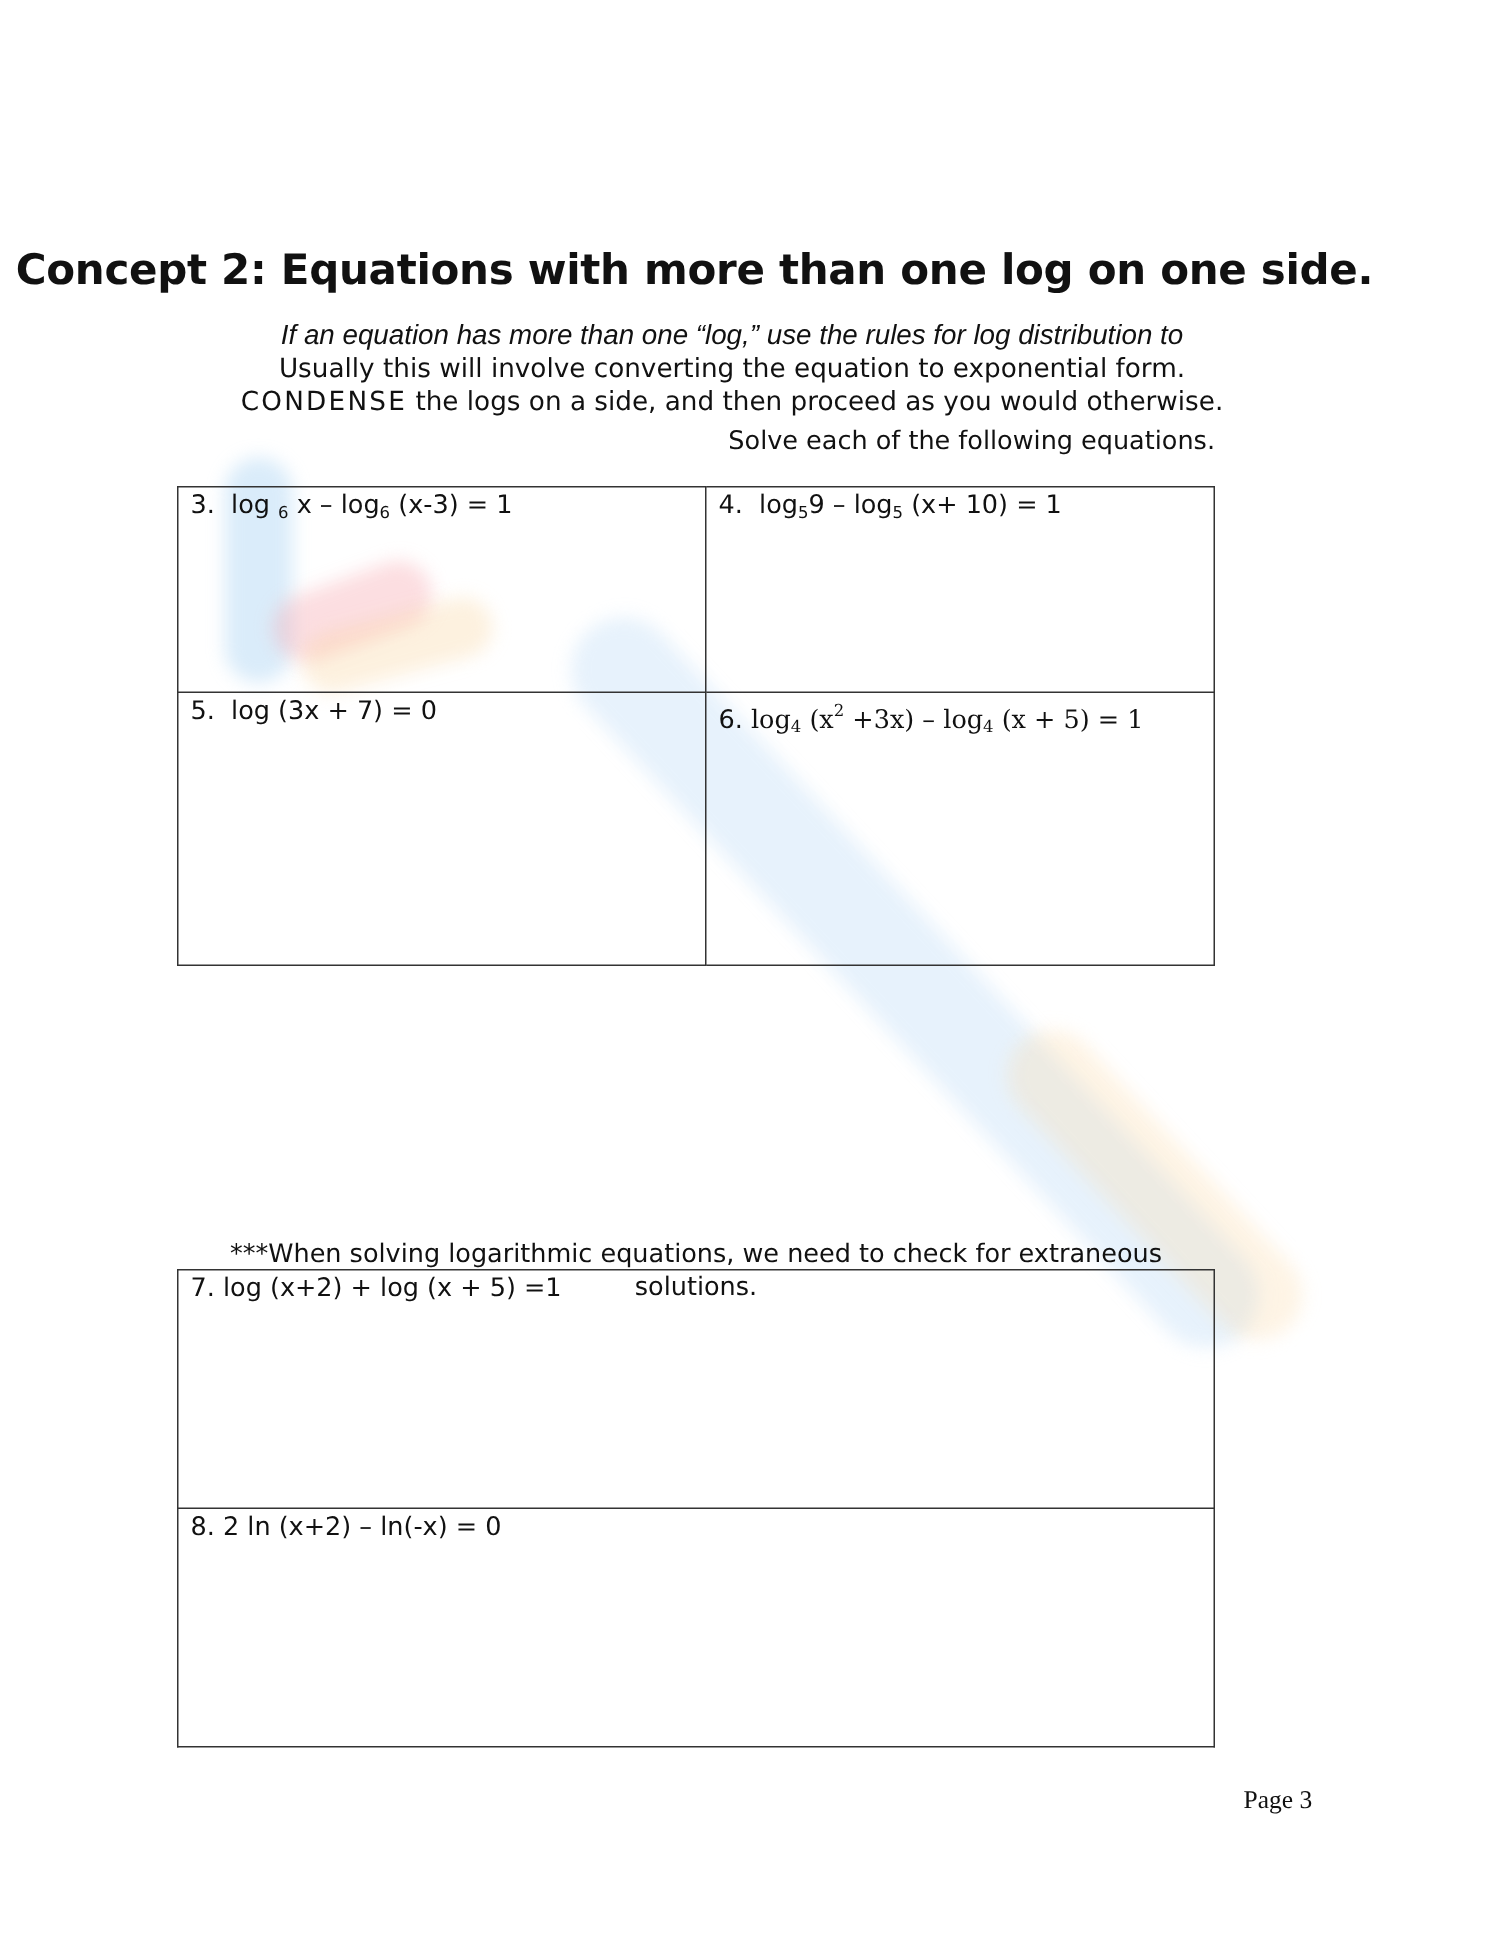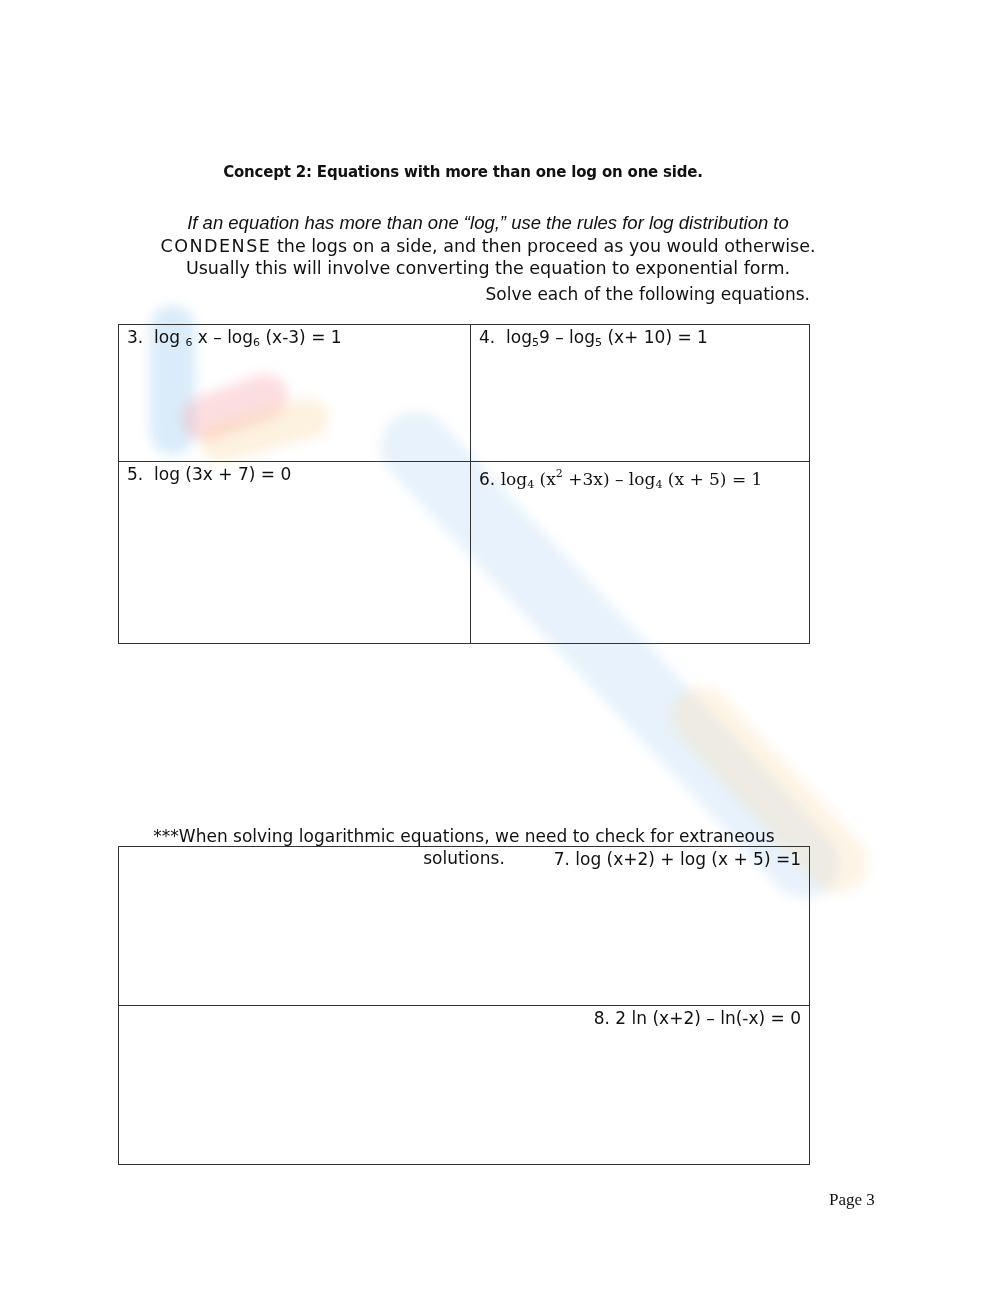--- a/index.html
+++ b/index.html
@@ -9,21 +9,21 @@
     }
     .wm { position: absolute; pointer-events: none; filter: blur(6px); border-radius: 40px; }
     .wm-blue1 { left: 150px; top: 305px; width: 45px; height: 150px; background: rgba(150,200,240,0.35); }
     .wm-red { left: 180px; top: 385px; width: 110px; height: 45px; background: rgba(245,160,170,0.35); transform: rotate(-20deg); }
     .wm-orange { left: 200px; top: 410px; width: 130px; height: 40px; background: rgba(250,210,150,0.3); transform: rotate(-15deg); }
     .wm-diag { left: 290px; top: 620px; width: 640px; height: 70px; background: rgba(170,210,245,0.28); transform: rotate(47deg); }
     .wm-orange2 { left: 640px; top: 760px; width: 260px; height: 60px; background: rgba(252,215,160,0.28); transform: rotate(47deg); }
 
     .title {
       position: absolute; left: 0; width: 926px; top: 163px; text-align: center;
-      font-size: 15px; font-weight: bold; letter-spacing: -0.2px;
+      font-size: 28px; font-weight: bold; letter-spacing: -0.2px;
     }
     .intro {
       position: absolute; left: 0; width: 926px; top: 212px; text-align: center;
       font-size: 17.5px; line-height: 22.5px; padding-left: 25px;
     }
     .intro .it { font-family: "Liberation Sans", sans-serif; font-style: italic; font-size: 18.5px; }
     .intro .caps { letter-spacing: 1.5px; }
     .instr {
       position: absolute; left: 118px; width: 692px; top: 284px; text-align: right;
       font-size: 17px;
@@ -34,21 +34,21 @@
     table.grid td {
       border: 1px solid #333; vertical-align: top; padding: 2px 8px;
       font-size: 17px; line-height: 20px;
     }
     .t1 { left: 118px; top: 324px; width: 692px; }
     .t1 td.c1 { width: 335px; }
     .t1 tr.r1 td { height: 132px; }
     .t1 tr.r2 td { height: 132px; }
     .t1 tr.r3 td { height: 177px; margin-top: 44px; }
     .t1 td.c2 { border-left: 1.5px solid #000; }
-    .t2 { left: 118px; top: 846px; width: 692px; text-align: right; }
+    .t2 { left: 118px; top: 846px; width: 692px; }
     .t2 tr td { height: 154px; }
     .serif-eq { font-family: "DejaVu Serif", serif; font-size: 20px; padding-left: 15px; }
     .serif-eq .num { font-family: "DejaVu Sans", sans-serif; font-size: 17px; }
     sub.s { font-size: 11px; vertical-align: -3px; }
     sup.p { font-size: 11px; vertical-align: 8px; }
     .note {
       position: absolute; left: 118px; width: 692px; top: 801px; text-align: center;
       font-size: 17px; line-height: 22px; margin-top: 24px;
     }
     .page {
@@ -62,22 +62,22 @@
 <div class="wm wm-blue1"></div>
 <div class="wm wm-red"></div>
 <div class="wm wm-orange"></div>
 <div class="wm wm-diag"></div>
 <div class="wm wm-orange2"></div>
 
 <div class="title">Concept 2:   Equations with more than one log on one side.</div>
 
 <div class="intro">
   <div class="it">If an equation has more than one “log,” use the rules for log distribution to</div>
+  <div>Usually this will involve converting the equation to exponential form.</div>
   <div><span class="caps">CONDENSE</span><span> the logs on a side, and then proceed as you would otherwise.</span></div>
-  <div>Usually this will involve converting the equation to exponential form.</div>
 </div>
 
 <div class="instr">Solve each of the following equations.</div>
 
 <table class="grid t1">
   <tbody>
   <tr class="r2">
     <td class="c1">
       <span>3.</span>&nbsp;&nbsp;<span><span>log </span><sub class="s">6</sub><span> x – log</span><sub class="s">6</sub><span> (x-3) = 1</span></span>
     </td>

